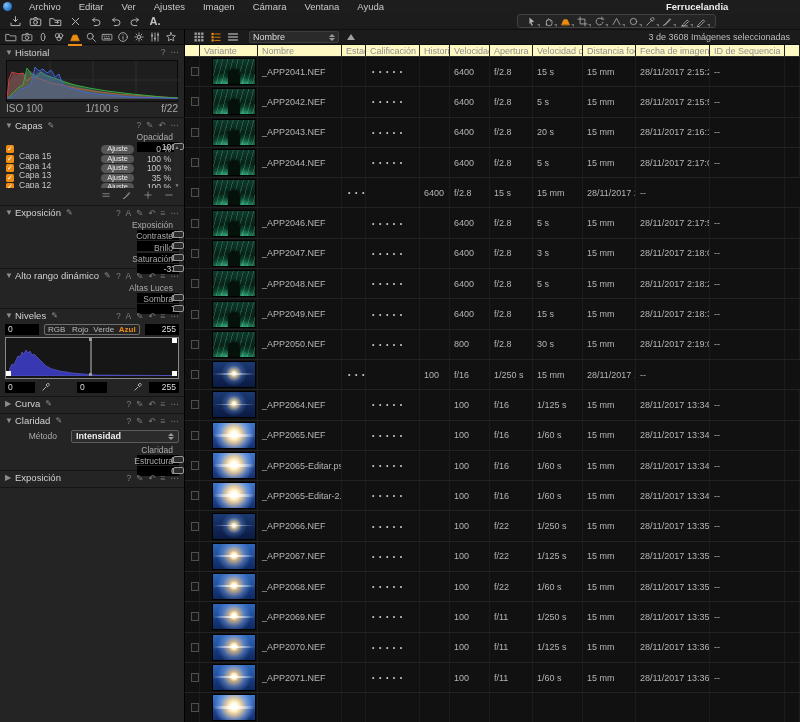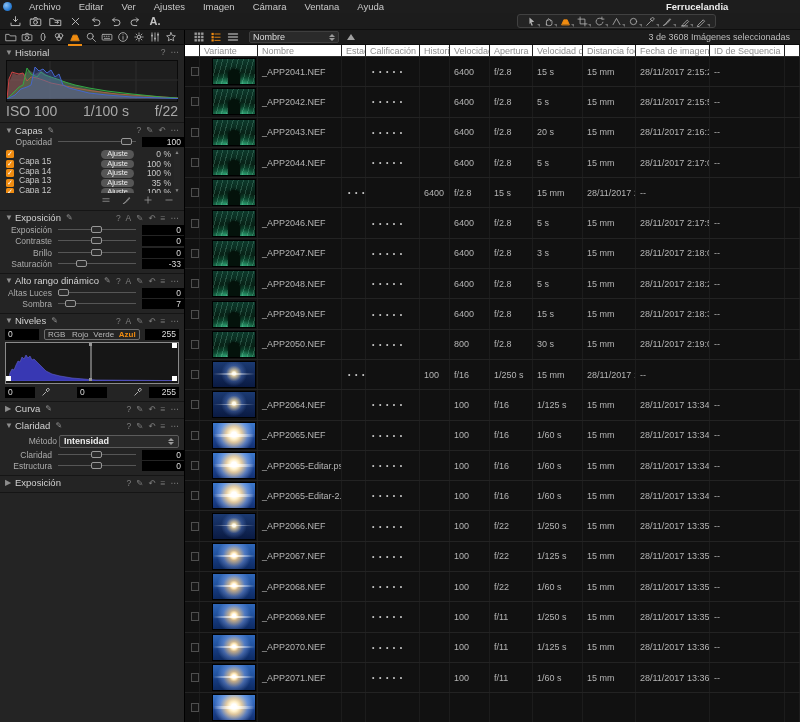--- a/index.html
+++ b/index.html
@@ -51,24 +51,24 @@
   
   .sidebar{width:185px;background:#242424;border-right:1px solid #000;font-size:9.5px;overflow:hidden;}
   .panel{border-bottom:1px solid #151515;padding-bottom:2px;}
   .phead{height:14px;display:flex;align-items:center;padding:0 5px;color:#d2d2d2;font-size:9.5px;}
   .chev{width:10px;color:#8d8d8d;font-size:8px;}
   .pedit{margin-left:5px;color:#8a8a8a;font-size:8px;}
   .picons{margin-left:auto;display:flex;gap:5px;color:#7e7e7e;font-size:8.5px;line-height:14px;}
   .picons span{cursor:default;}
 
   .hist-wrap{margin:1px 6px 0 6px;border:1px solid #0a0a0a;background:#1e1e1e;}
-  .hist-labels{display:flex;margin:1px 6px;font-size:14px;color:#a8a8a8;}
+  .hist-labels{display:flex;margin:1px 6px;font-size:10px;color:#a8a8a8;}
   .hist-labels .m{flex:1;text-align:center;}
 
-  .srow{display:flex;align-items:flex-start;height:11.5px;padding:0 0;}
+  .srow{display:flex;align-items:flex-end;height:11.5px;padding:0 5px;flex-direction:column;}
   .slabel{width:58px;text-align:right;color:#ababab;font-size:8.5px;padding-right:6px;white-space:nowrap;}
   .strack{flex:1;position:relative;height:9px;}
   .strack::before{content:"";position:absolute;left:0;right:0;top:4px;height:1px;background:#565656;}
   .shandle{position:absolute;top:1px;width:11px;height:7px;background:#2b2b2b;border:1px solid #989898;border-radius:2px;margin-left:-6px;}
   .sval{width:42px;height:10px;background:#000;color:#dedede;font-size:8.5px;text-align:right;padding-right:3px;margin-left:6px;line-height:10px;}
 
   
   .layers{position:relative;margin:1px 4px 0 4px;max-height:43px;overflow:hidden;}
   .lrow{display:flex;align-items:center;height:9.5px;font-size:8.5px;color:#c8c8c8;padding-right:9px;}
   .lcheck{width:8px;height:8px;background:#ef8b10;border-radius:1.5px;color:#fff;font-size:7px;line-height:8px;text-align:center;margin:0 5px 0 2px;}
@@ -86,29 +86,29 @@
   .nbox.r{text-align:right;}
   .tabbar{flex:1;height:11px;border:1px solid #6e6e6e;border-radius:2px;display:flex;}
   .tab{flex:1;text-align:center;font-size:8px;color:#b9b9b9;line-height:10px;}
   .tab.active{color:#ef8b10;font-weight:bold;}
   .lv-wrap{margin:0 5px;border:1px solid #8a8a8a;background:#151515;position:relative;}
   .nbot{display:flex;align-items:center;gap:6px;padding:3px 5px 1px 5px;}
   .nbot .sp{flex:1;}
   .nbot svg{width:10px;height:10px;color:#cfcfcf;}
 
   
-  .mrow{display:flex;align-items:center;padding:2px 5px;gap:2px;}
+  .mrow{display:flex;align-items:center;padding:2px 5px;gap:14px;}
   .mlabel{width:52px;text-align:right;color:#ababab;font-size:8.5px;}
   .mselect{flex:1;height:13px;border:1px solid #5c5c5c;border-radius:2px;background:#2b2b2b;color:#ececec;font-size:9px;font-weight:bold;display:flex;align-items:center;padding:0 4px;}
   .mselect .lbl{flex:1;}
 
   
   .content{flex:1;background:#101010;display:flex;flex-direction:column;overflow:hidden;
      --cols:15px 58px 84px 24px 54px 30px 40px 43px 50px 53px 74px 75px minmax(0,1fr);}
-  .thead{display:grid;grid-template-columns:var(--cols);height:12px;background:#ffffff;border-bottom:1px solid #2b2b2b;color:#8f8f8f;font-size:9px;align-items:center;}
+  .thead{display:grid;grid-template-columns:var(--cols);height:12px;background:#fef9c3;border-bottom:1px solid #2b2b2b;color:#8f8f8f;font-size:9px;align-items:center;}
   .thead .hc{padding-left:4px;white-space:nowrap;overflow:hidden;height:100%;display:flex;align-items:center;border-right:1px solid #222;}
   .tbody{flex:1;overflow:hidden;}
   .trow{display:grid;grid-template-columns:var(--cols);height:30.3px;border-bottom:1px solid #232323;color:#b5b5b5;font-size:9px;background:#111;}
   .tc{display:flex;align-items:center;padding-left:4px;border-right:1px solid #1c1c1c;overflow:hidden;white-space:nowrap;height:100%;}
   .cb{width:9px;height:9px;border:1px solid #4e4e4e;background:#161616;margin-left:2px;}
   .thumb{width:44px;height:27px;border:1px solid #000;margin-left:8px;position:relative;overflow:hidden;}
   .thumb.aurora{background:
      radial-gradient(ellipse 130% 90% at 50% 115%, rgba(150,255,215,.95) 0%, rgba(60,210,150,.75) 25%, rgba(20,120,80,.45) 50%, transparent 72%),
      linear-gradient(180deg,#0d3a2c 0%,#071f14 60%,#03120a 100%);}
   .thumb.aurora::before{content:"";position:absolute;inset:0;background:repeating-linear-gradient(105deg,transparent 0 4px,rgba(170,255,225,.18) 4px 5px);}

